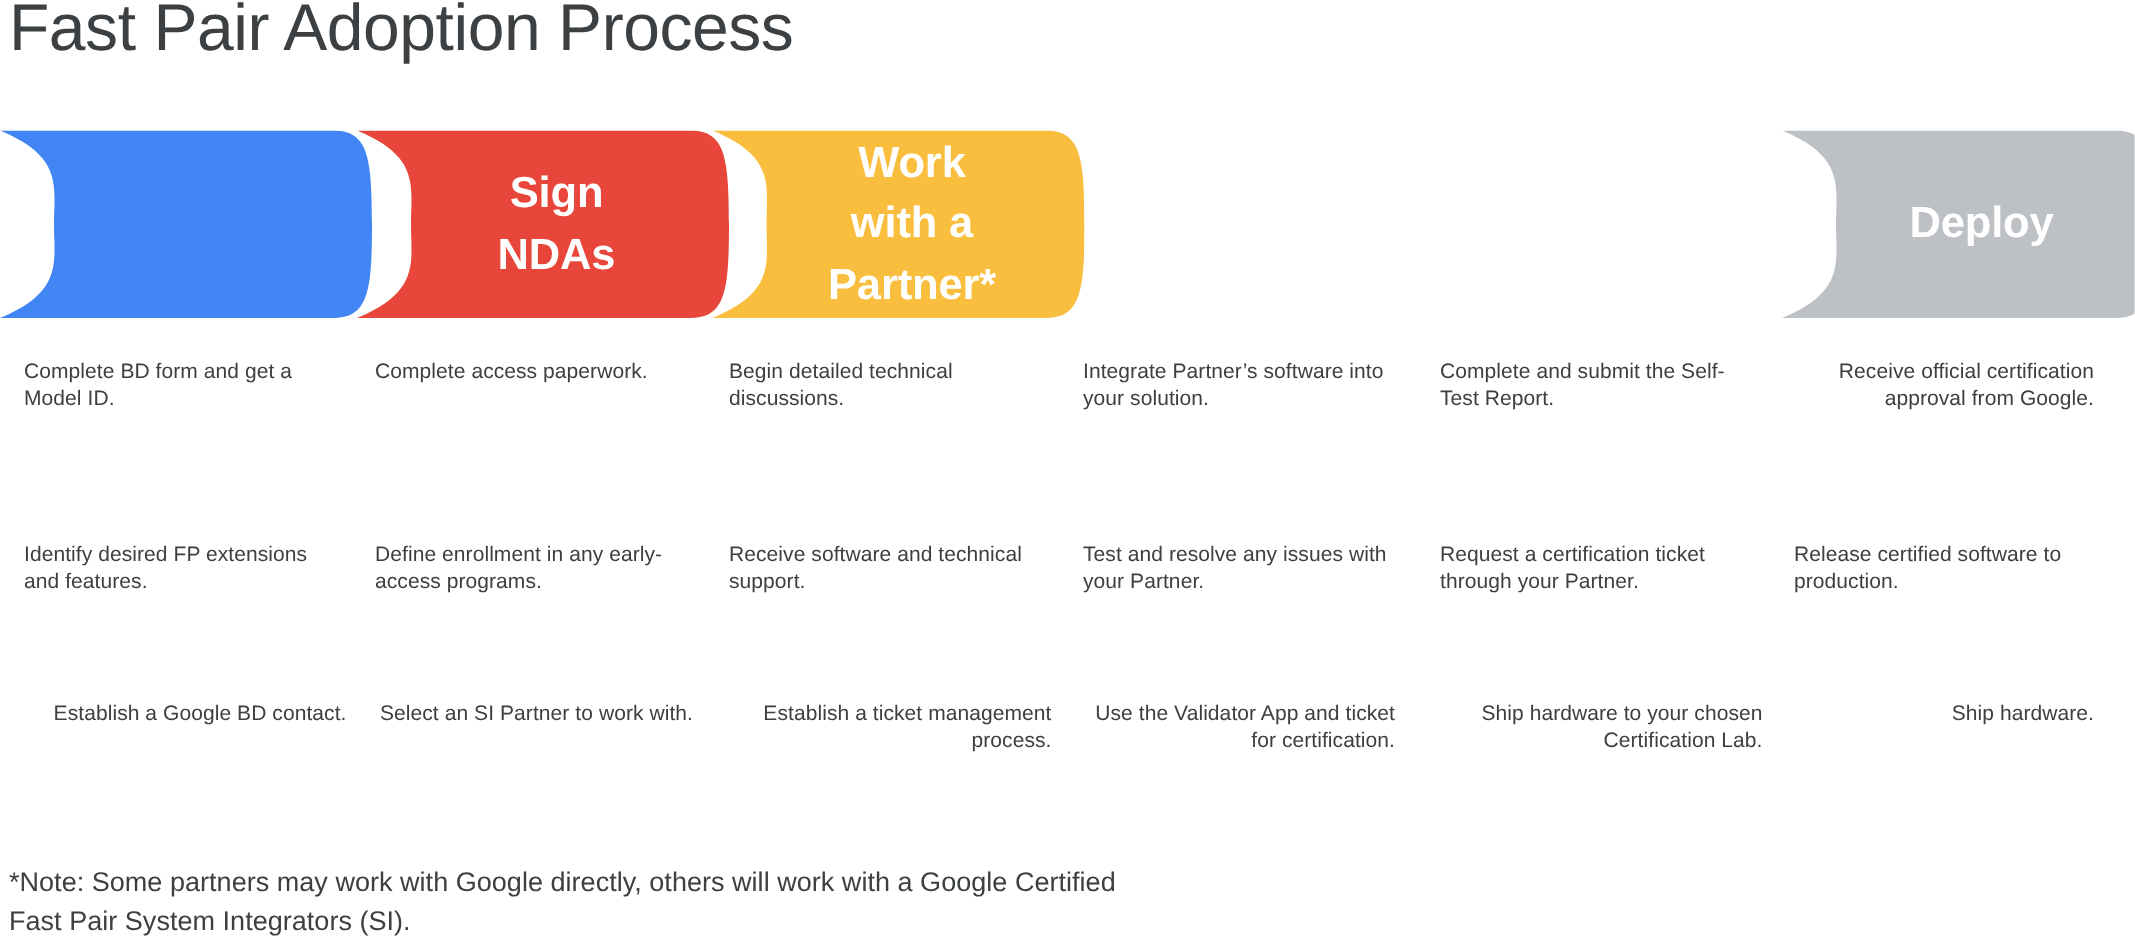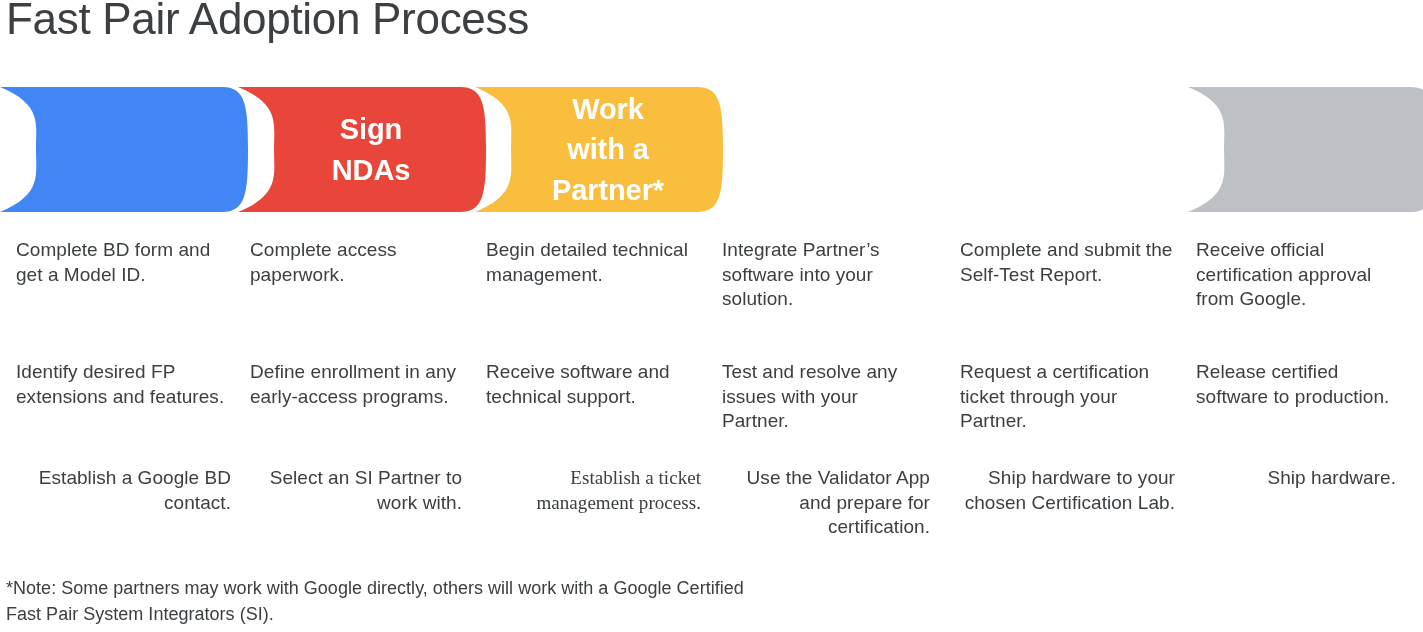--- a/index.html
+++ b/index.html
@@ -83,21 +83,21 @@
     height: 320px;
   }
 
   .column {
     position: absolute;
     top: 0;
   }
 
   .bullet {
     position: absolute;
-    font-size: 19px;
+    font-size: 14px;
     line-height: 1.30;
     color: #3c4043;
     letter-spacing: 0.05px;
   }
 
   .bullet.row0 { top: 0px; }
   .bullet.row1 { top: 122px; }
   .bullet.row2 { top: 228px; text-align: right; }
 
   
@@ -137,51 +137,52 @@
           <path d="M 0 0 L 222 0 C 245.4 0 248 17.5 248 62.5 C 248 107.5 245.4 125 222 125 L 0 125 C 42.48 107.5 36 87.5 36 62.5 C 36 37.5 42.48 17.5 0 0 Z" fill="#F9BE3E"></path>
         </svg>
         <div class="banner-label">Work
 with a
 Partner*</div>
       </div>
       <div class="banner" style="left: 1188px; width: 248px;">
         <svg class="banner-shape" viewBox="0 0 248 125" preserveAspectRatio="none">
           <path d="M 0 0 L 222 0 C 245.4 0 248 17.5 248 62.5 C 248 107.5 245.4 125 222 125 L 0 125 C 42.48 107.5 36 87.5 36 62.5 C 36 37.5 42.48 17.5 0 0 Z" fill="#BDC1C6"></path>
         </svg>
+        <div class="banner-label">Deploy</div>
       </div>
     </div>
 
   <div class="columns">
       <div class="column" style="left: 16px; width: 215px;">
         <div class="bullet row0" style="width: 215px;">Complete BD form and get a Model ID.</div>
         <div class="bullet row1" style="width: 215px;">Identify desired FP extensions and features.</div>
         <div class="bullet row2" style="width: 215px;">Establish a Google BD contact.</div>
       </div>
       <div class="column" style="left: 250px; width: 212px;">
         <div class="bullet row0" style="width: 212px;">Complete access paperwork.</div>
         <div class="bullet row1" style="width: 212px;">Define enrollment in any early-access programs.</div>
         <div class="bullet row2" style="width: 212px;">Select an SI Partner to work with.</div>
       </div>
       <div class="column" style="left: 486px; width: 215px;">
-        <div class="bullet row0" style="width: 215px;">Begin detailed technical management.</div>
+        <div class="bullet row0" style="width: 215px;">Begin detailed technical discussions.</div>
         <div class="bullet row1" style="width: 215px;">Receive software and technical support.</div>
-        <div class="bullet row2" style="width: 215px; font-family: Liberation Serif, serif;">Establish a ticket management process.</div>
+        <div class="bullet row2" style="width: 215px;">Establish a ticket management process.</div>
       </div>
       <div class="column" style="left: 722px; width: 208px;">
         <div class="bullet row0" style="width: 208px;">Integrate Partner’s software into your solution.</div>
         <div class="bullet row1" style="width: 208px;">Test and resolve any issues with your Partner.</div>
-        <div class="bullet row2" style="width: 208px;">Use the Validator App and prepare for certification.</div>
+        <div class="bullet row2" style="width: 208px;">Use the Validator App and ticket for certification.</div>
       </div>
       <div class="column" style="left: 960px; width: 215px;">
         <div class="bullet row0" style="width: 215px;">Complete and submit the Self-Test Report.</div>
         <div class="bullet row1" style="width: 215px;">Request a certification ticket through your Partner.</div>
         <div class="bullet row2" style="width: 215px;">Ship hardware to your chosen Certification Lab.</div>
       </div>
       <div class="column" style="left: 1196px; width: 200px;">
-        <div class="bullet row0" style="width: 200px;">Receive official certification approval from Google.</div>
+        <div class="bullet row0" style="width: 200px; text-align: right;">Receive official certification approval from Google.</div>
         <div class="bullet row1" style="width: 200px;">Release certified software to production.</div>
         <div class="bullet row2" style="width: 200px;">Ship hardware.</div>
       </div>
     </div>
 
   <div class="footnote">*Note: Some partners may work with Google directly, others will work with a Google Certified Fast Pair System Integrators (SI).</div>
 
 </div>
 
 </body></html>

